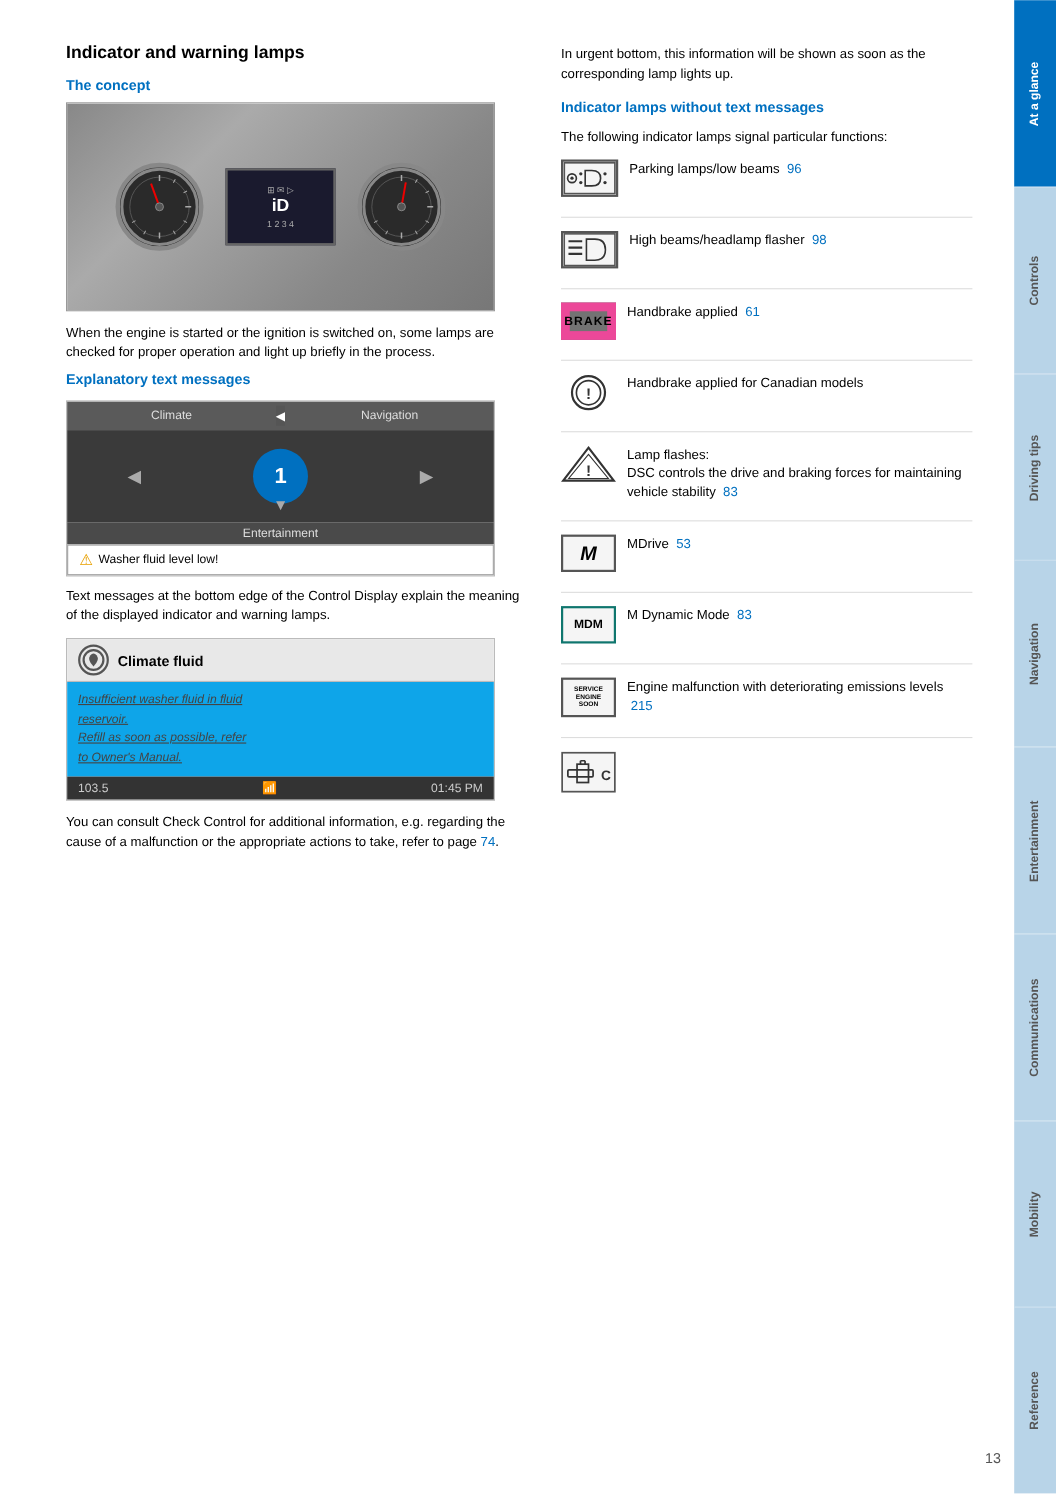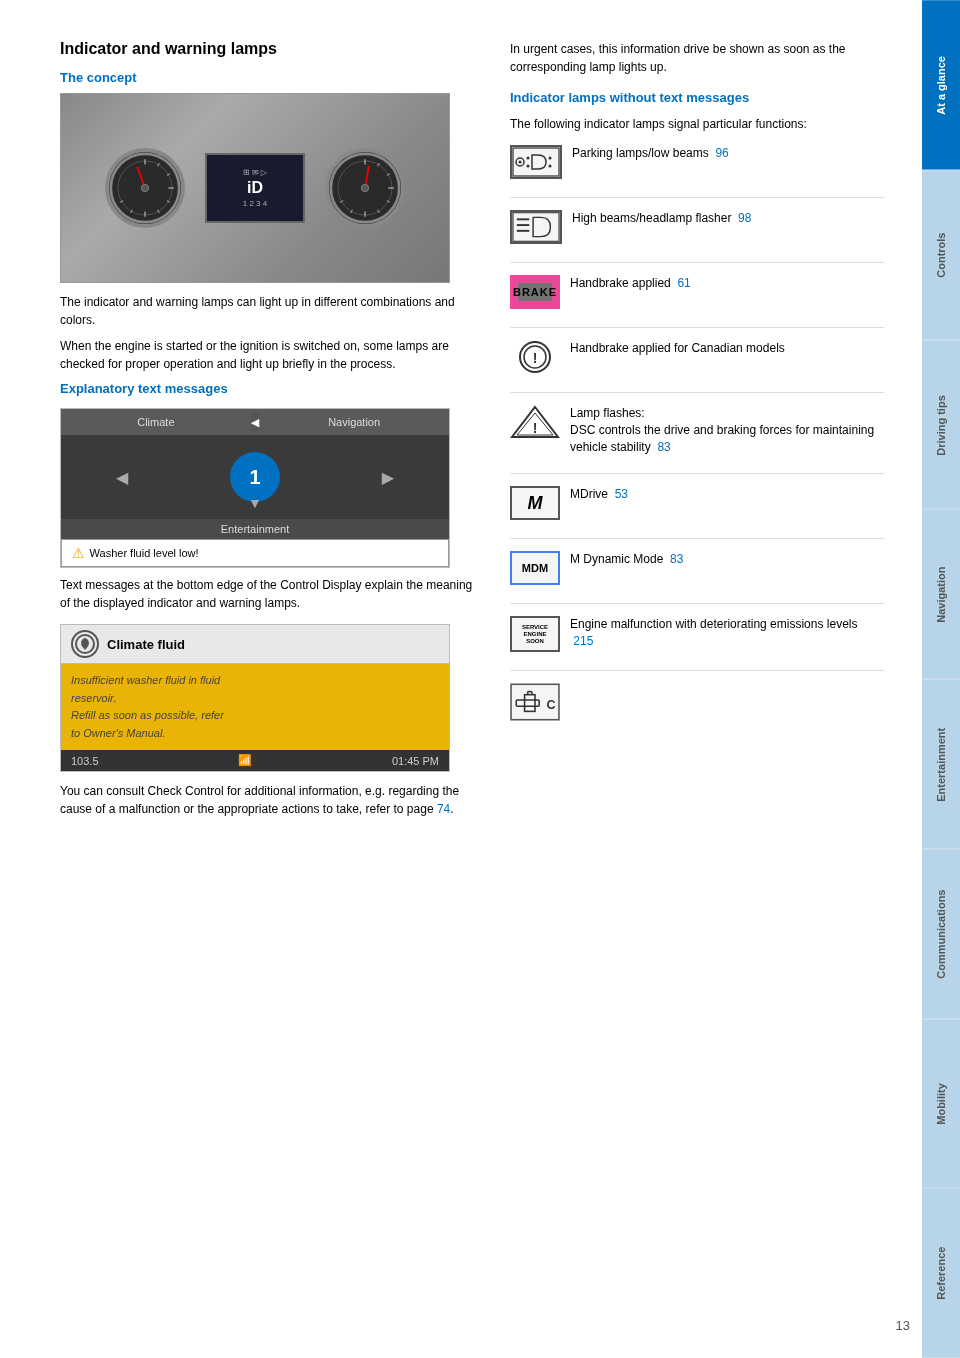--- a/index.html
+++ b/index.html
@@ -238,27 +238,28 @@
       height: 28px;
       border-radius: 50%;
       border: 2px solid #555;
       display: flex;
       align-items: center;
       justify-content: center;
       font-size: 14px;
     }
 
     .washer-body {
-      background: #eab308;
+      background: #0ea5e9;
       padding: 8px 10px;
       font-size: 11px;
       line-height: 1.6;
       color: #444;
       font-style: italic;
       min-height: 70px;
+      text-decoration: underline;
     }
 
     .washer-footer {
       background: #333;
       color: #ccc;
       padding: 4px 10px;
       display: flex;
       justify-content: space-between;
       align-items: flex-end;
       font-size: 11px;
@@ -446,21 +447,20 @@
                 <line x1="40" y1="8" x2="40" y2="12" stroke="#aaa" stroke-width="1" transform="rotate(210 40 40)"></line>
                 <line x1="40" y1="8" x2="40" y2="12" stroke="#aaa" stroke-width="1" transform="rotate(240 40 40)"></line>
                 <line x1="40" y1="40" x2="40" y2="15" stroke="#e00" stroke-width="2" transform="rotate(10 40 40)"></line>
                 <circle cx="40" cy="40" r="4" fill="#555" stroke="#888" stroke-width="1"></circle>
               </svg>
             </div>
           </div>
         </div>
       </div>
 
-      <p class="body-text">The indicator and warning lamps can light up in different combinations and colors.</p>
       <p class="body-text">When the engine is started or the ignition is switched on, some lamps are checked for proper operation and light up briefly in the process.</p>
 
       <h2 class="subsection-title">Explanatory text messages</h2>
 
       <div class="nav-screen">
         <div class="nav-screen-top">
           <div class="nav-btn">Climate</div>
           <div class="nav-center-area" style="flex:0; width:50px; background:#555; display:flex; align-items:center; justify-content:center;">
             <span style="color:#fff; font-size:11px;">◀</span>
           </div>
@@ -506,21 +506,21 @@
         </div>
       </div>
 
       <p class="body-text">
         <span>You can consult Check Control for additional information, e.g. regarding the cause of a malfunction or the appropriate actions to take, refer to page</span>
         <span style="color:#0070c0;">74</span><span>.</span>
       </p>
     </div>
 
     <div class="right-column">
-      <p class="indicator-intro">In urgent cases, this information drive be shown as soon as the corresponding lamp lights up.</p>
+      <p class="indicator-intro">In urgent bottom, this information will be shown as soon as the corresponding lamp lights up.</p>
 
       <h2 class="indicator-blue-title">Indicator lamps without text messages</h2>
 
       <p class="indicator-subtitle">The following indicator lamps signal particular functions:</p>
 
       <div class="lamp-list">
 
         <div class="lamp-entry">
           <div class="lamp-icon-parking">
             <svg width="48" height="30" viewBox="0 0 48 30">
@@ -607,21 +607,21 @@
         <div class="lamp-entry">
           <div class="lamp-icon" style="font-size:18px; font-weight:bold; font-style:italic; border:2px solid #555; background:#f5f5f5; width:50px; min-width:50px; height:34px; display:flex; align-items:center; justify-content:center;">M</div>
           <span class="lamp-text">
             MDrive &nbsp;<span class="page-ref">53</span>
           </span>
         </div>
 
         <hr class="lamp-divider">
 
         <div class="lamp-entry">
-          <div class="lamp-icon" style="font-size:11px; font-weight:bold; border:2px solid #3b82f6; background:#f5f5f5; width:50px; min-width:50px; height:34px; display:flex; align-items:center; justify-content:center;">MDM</div>
+          <div class="lamp-icon" style="font-size:11px; font-weight:bold; border:2px solid #0f766e; background:#f5f5f5; width:50px; min-width:50px; height:34px; display:flex; align-items:center; justify-content:center;">MDM</div>
           <span class="lamp-text">
             M Dynamic Mode &nbsp;<span class="page-ref">83</span>
           </span>
         </div>
 
         <hr class="lamp-divider">
 
         <div class="lamp-entry">
           <div class="lamp-icon service-box">
             <span style="font-size:6px; font-weight:bold; line-height:1.2; text-align:center;">SERVICE<br>ENGINE<br>SOON</span>

